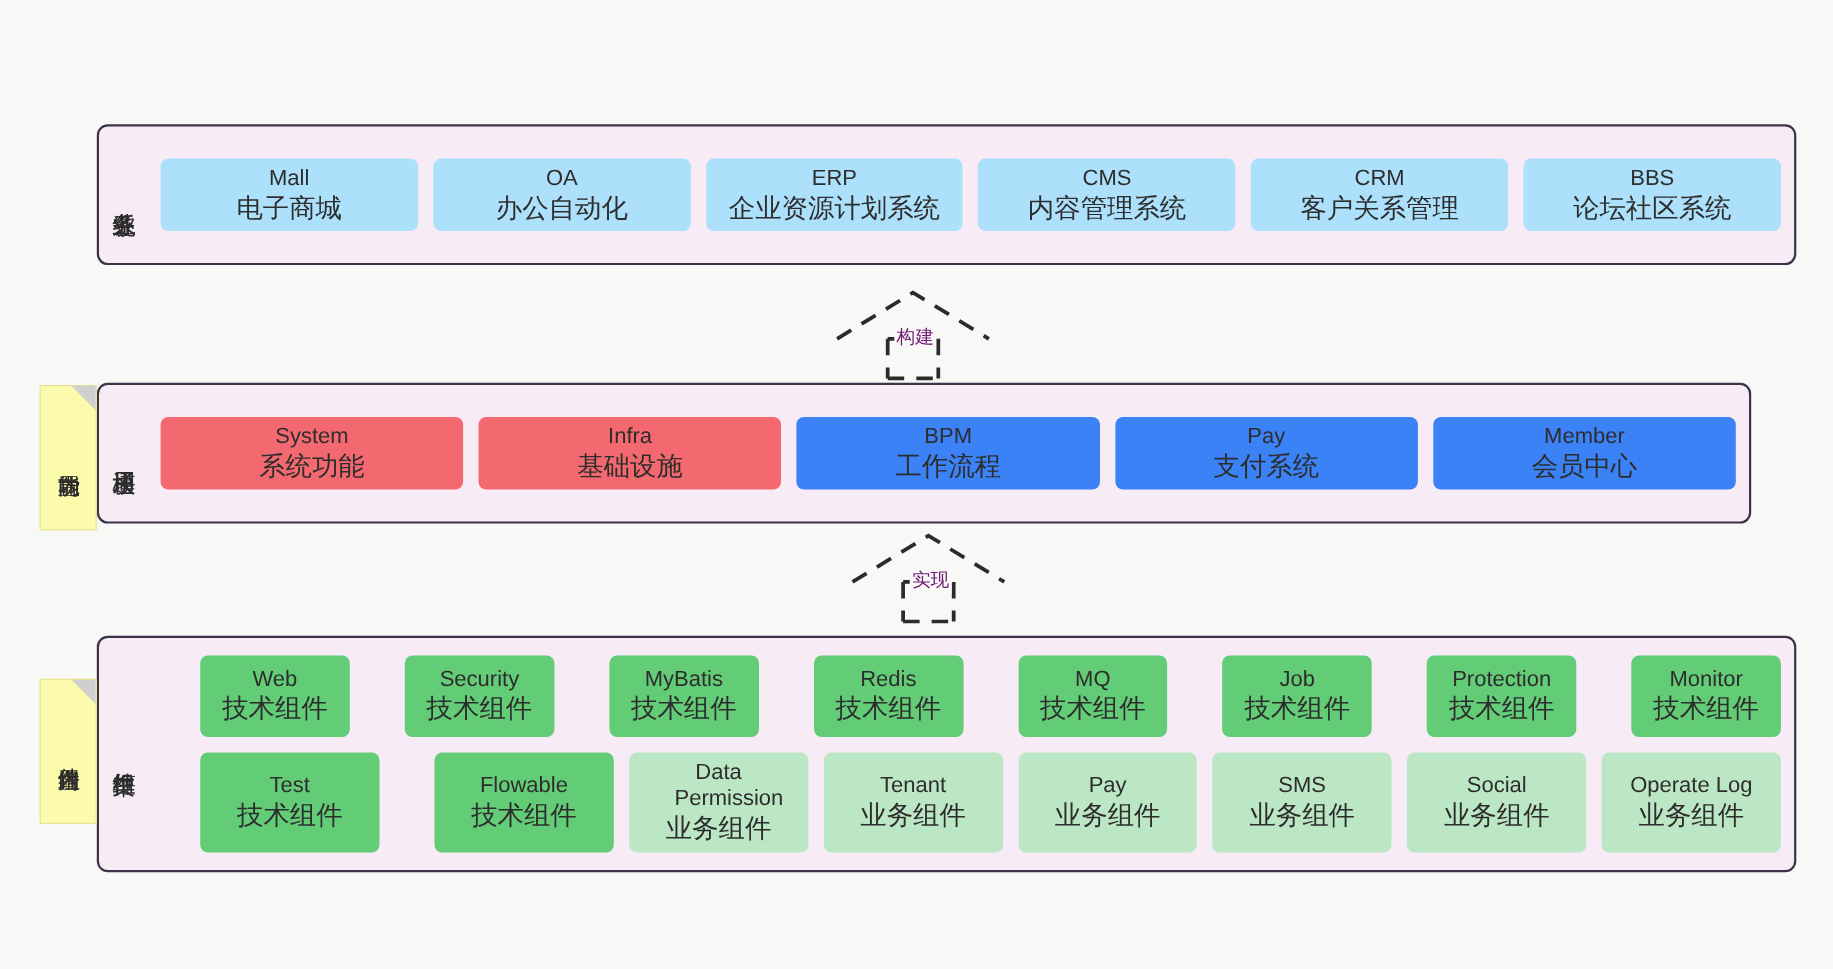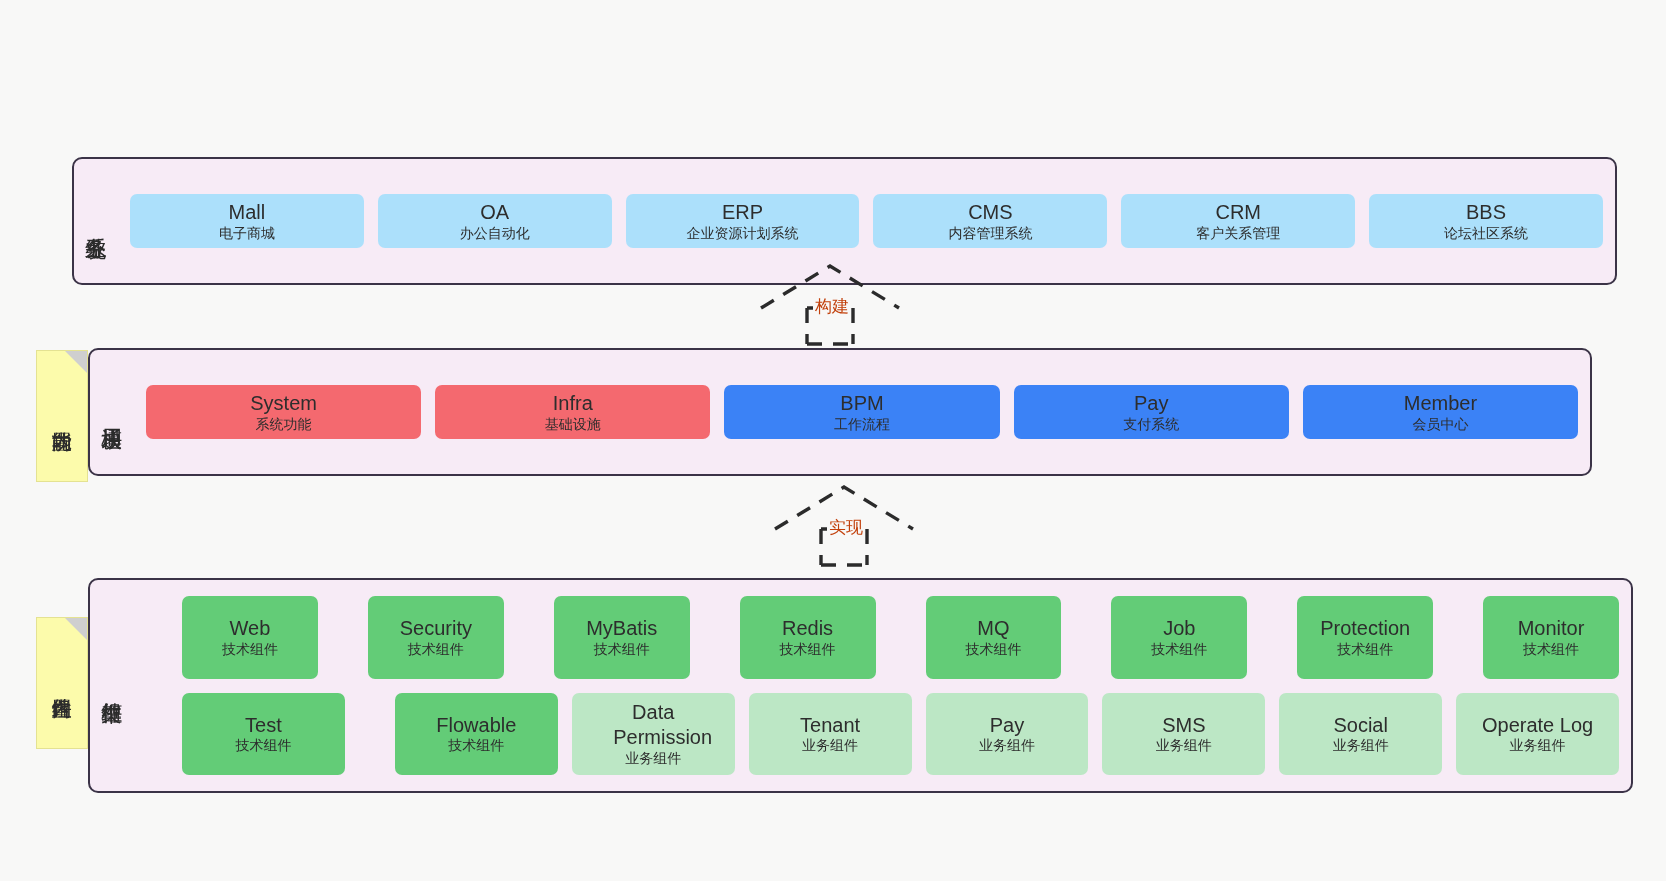--- a/index.html
+++ b/index.html
@@ -67,21 +67,21 @@
     display: flex;
     flex-direction: column;
     align-items: center;
     justify-content: center;
     text-align: center;
     color: #2d2d2d;
     line-height: 1.24;
     padding: 6px 4px;
   }
   .node .t1 { font-size: 20px; }
-  .node .t2 { font-size: 14px; }
+  .node .t2 { font-size: 24px; }
   .node.blue  { background: #ace0fb; }
   .node.red   { background: #f4696f; }
   .node.pink  { background: #3b82f6; }
   .node.green { background: #63cc77; margin-left: 36px; }
   .node.lgreen{ background: #bce7c5; }
 
   
   .tag {
     position: absolute;
     width: 52px;
@@ -107,32 +107,32 @@
     border-width: 0 22px 22px 0;
     border-color: transparent #cfcfcf transparent transparent;
   }
 
   
   .arrow { position: absolute; }
   .arrow svg { display: block; overflow: visible; }
   .arrow-label {
     position: absolute;
     font-size: 17px;
-    color: #c2410c;
+    color: #701a75;
     background: #f8f8f7;
     padding: 0 2px;
     white-space: nowrap;
   }
 </style>
 </head>
 <body>
 
 <div id="stage">
 
-  <div class="layer" id="layer-business" style="left:72px; top:113px; width:1545px; height:128px;margin-top:44px;">
+  <div class="layer" id="layer-business" style="left:88px; top:113px; width:1545px; height:128px;">
     <div class="layer-title">业务系统</div>
     <div class="layer-body">
       <div class="row" style="padding:18px 0;">
         <div class="node blue">
           <span class="t1">Mall</span>
           <span class="t2">电子商城</span>
         </div>
         <div class="node blue">
           <span class="t1">OA</span>
           <span class="t2">办公自动化</span>

